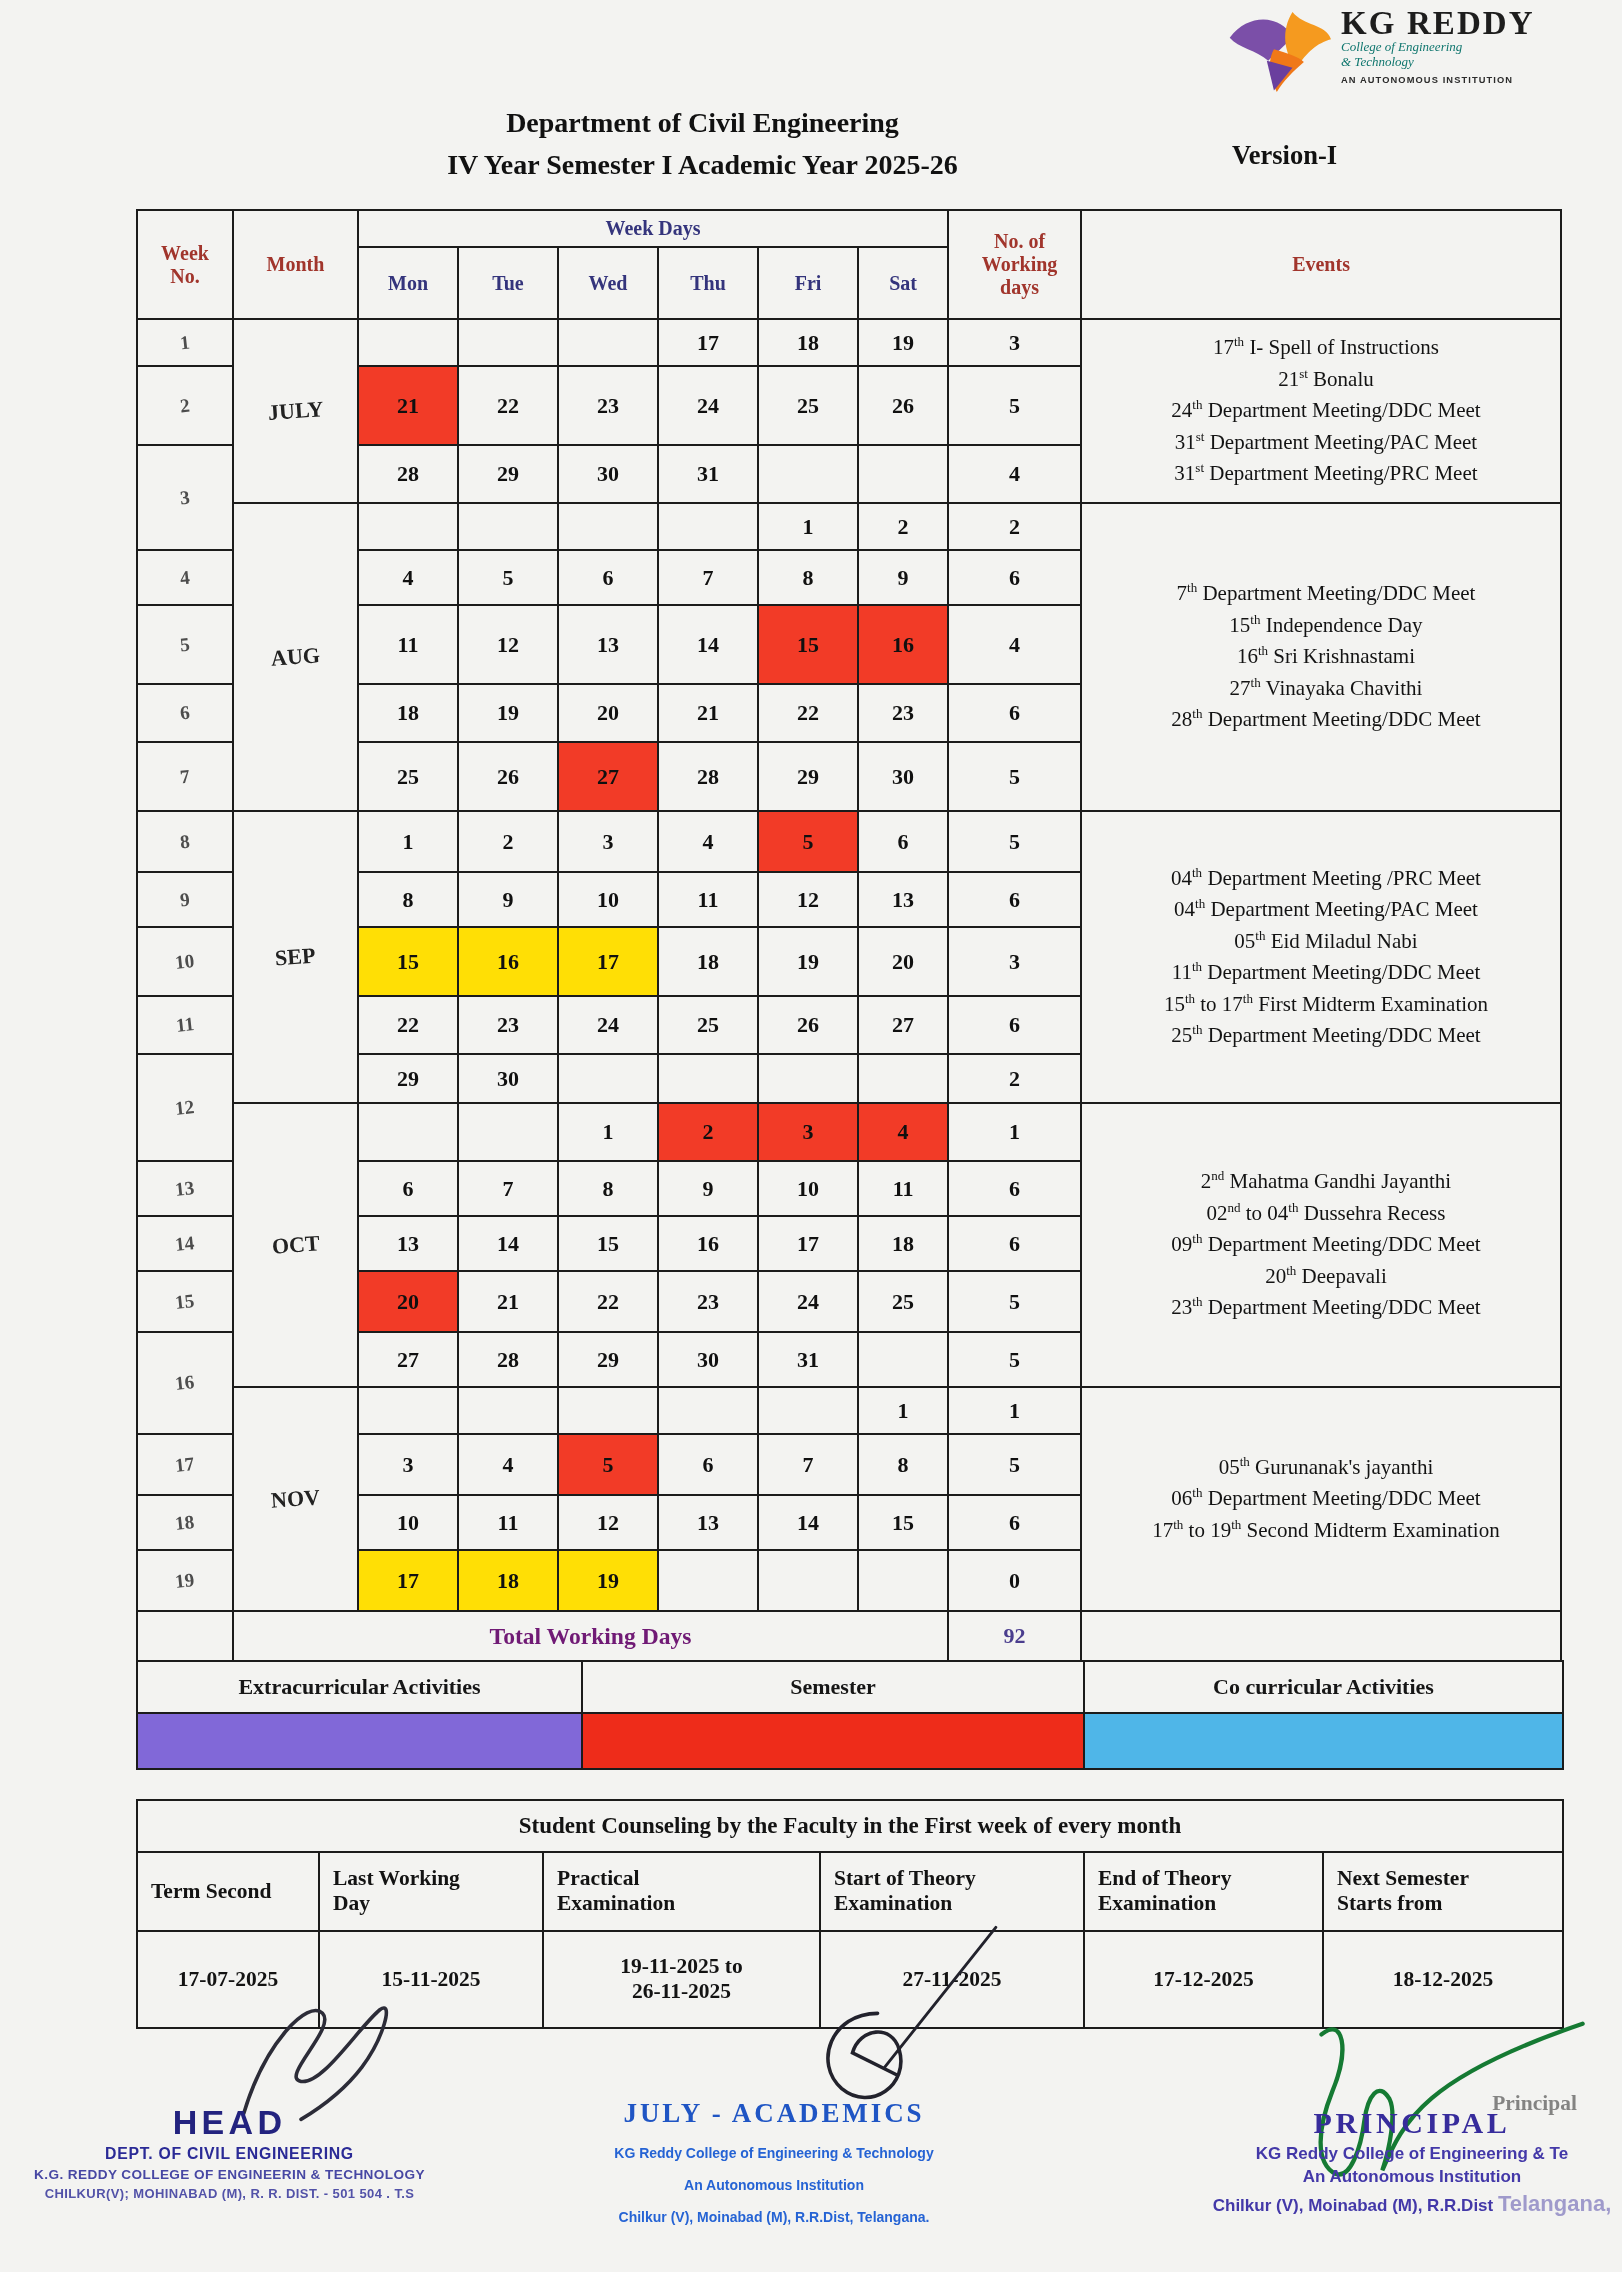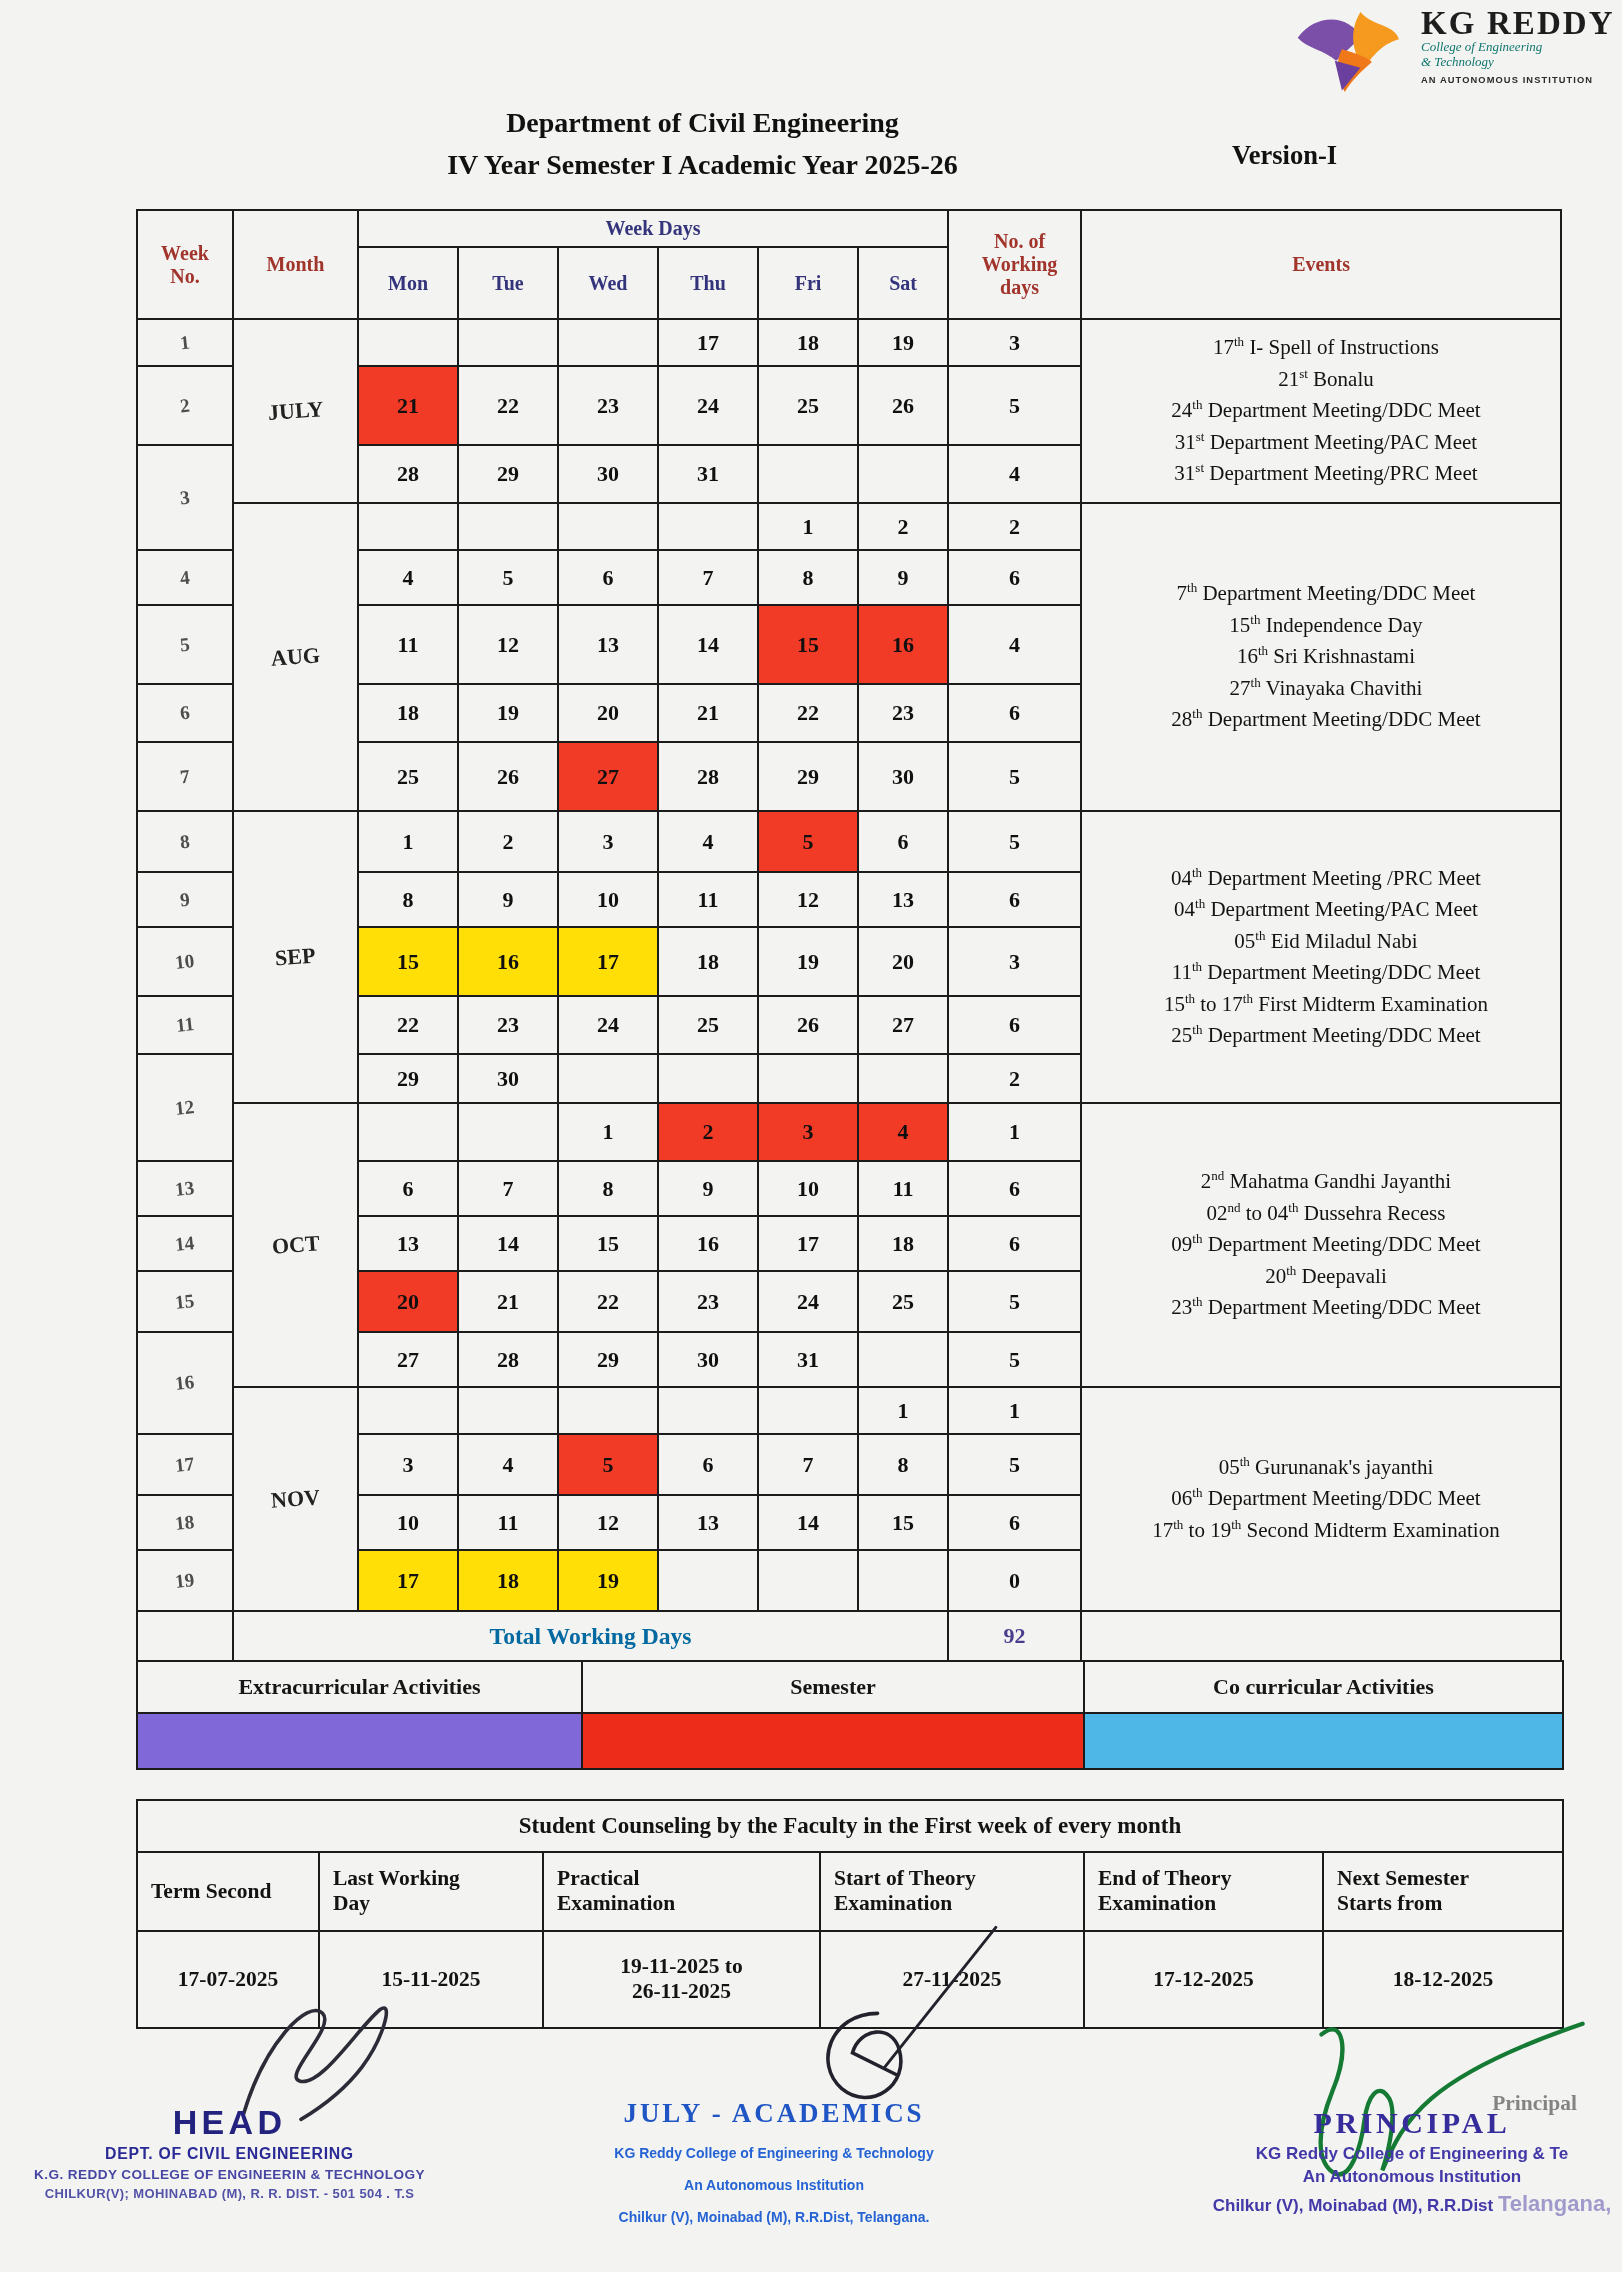--- a/index.html
+++ b/index.html
@@ -1,20 +1,20 @@
 <!DOCTYPE html>
 <html style="font-size:11.5px"><head>
 <meta charset="utf-8">
 <style>
   html,body{margin:0;padding:0;background:#e8e8e6;}
   .page{position:relative;width:1622px;height:2273px;background:#f3f3f1;
         font-family:"Liberation Serif",serif;color:#141414;overflow:hidden;}
 
   
-  .logo{position:absolute;left:1292px;top:5.7px;display:flex;gap:22px;}
+  .logo{position:absolute;left:1224px;top:5.7px;display:flex;gap:10px;}
   .logo-text{display:flex;flex-direction:column;}
   .logo-name{font-size:33px;font-weight:bold;letter-spacing:2.1px;color:#1d1d1d;line-height:1.05;}
   .logo-sub{font-size:13px;color:#0f766e;line-height:1.15;font-style:italic;}
   .logo-tag{font-size:9.3px;font-weight:bold;letter-spacing:1.1px;color:#2b2b2b;
             font-family:"Liberation Sans",sans-serif;margin-top:4.3px;}
 
   
   .title-block{position:absolute;left:244px;top:102px;width:917px;text-align:center;}
   .title-line{font-size:28px;font-weight:bold;line-height:1.5;color:#111;}
   .version{position:absolute;left:1232px;top:140px;font-size:26.5px;font-weight:bold;color:#111;}
@@ -35,21 +35,21 @@
   .wk span{display:inline-block;transform:rotate(-6deg);}
   .mo{font-size:22px;font-weight:bold;color:#222;}
   .mo span{display:inline-block;transform:rotate(-4deg);}
   .d{font-size:22px;font-weight:bold;color:#101010;}
   .r{background:#f23b27;}
   .y{background:#ffdf05;}
   .wd{font-size:22px;font-weight:bold;color:#101010;}
   .ev{text-align:left;vertical-align:middle;padding:7.2px 7.2px 7.2px 17px;border-radius:18px;}
   .evl{font-size:21px;line-height:1.5;color:#131313;white-space:nowrap;}
   .evl sup{font-size:0.62em;}
-  .total-label{font-size:23.6px;font-weight:bold;color:#0369a1;text-align:center;}
+  .total-label{font-size:23.6px;font-weight:bold;color:#701a75;text-align:center;}
   .total-val{color:#4a3d8e;}
 
   .legend{margin-top:-2.1px;}
   .legend td{font-size:22px;font-weight:bold;text-align:center;vertical-align:middle;color:#161616;}
   .bar-purple{background:#8168d8;}
   .bar-red{background:#ee2c1a;}
   .bar-blue{background:#4fb6e8;}
 
   .sched{margin-top:29px;}
   .counsel{font-size:23px;font-weight:bold;text-align:center;vertical-align:middle;color:#131313;}

